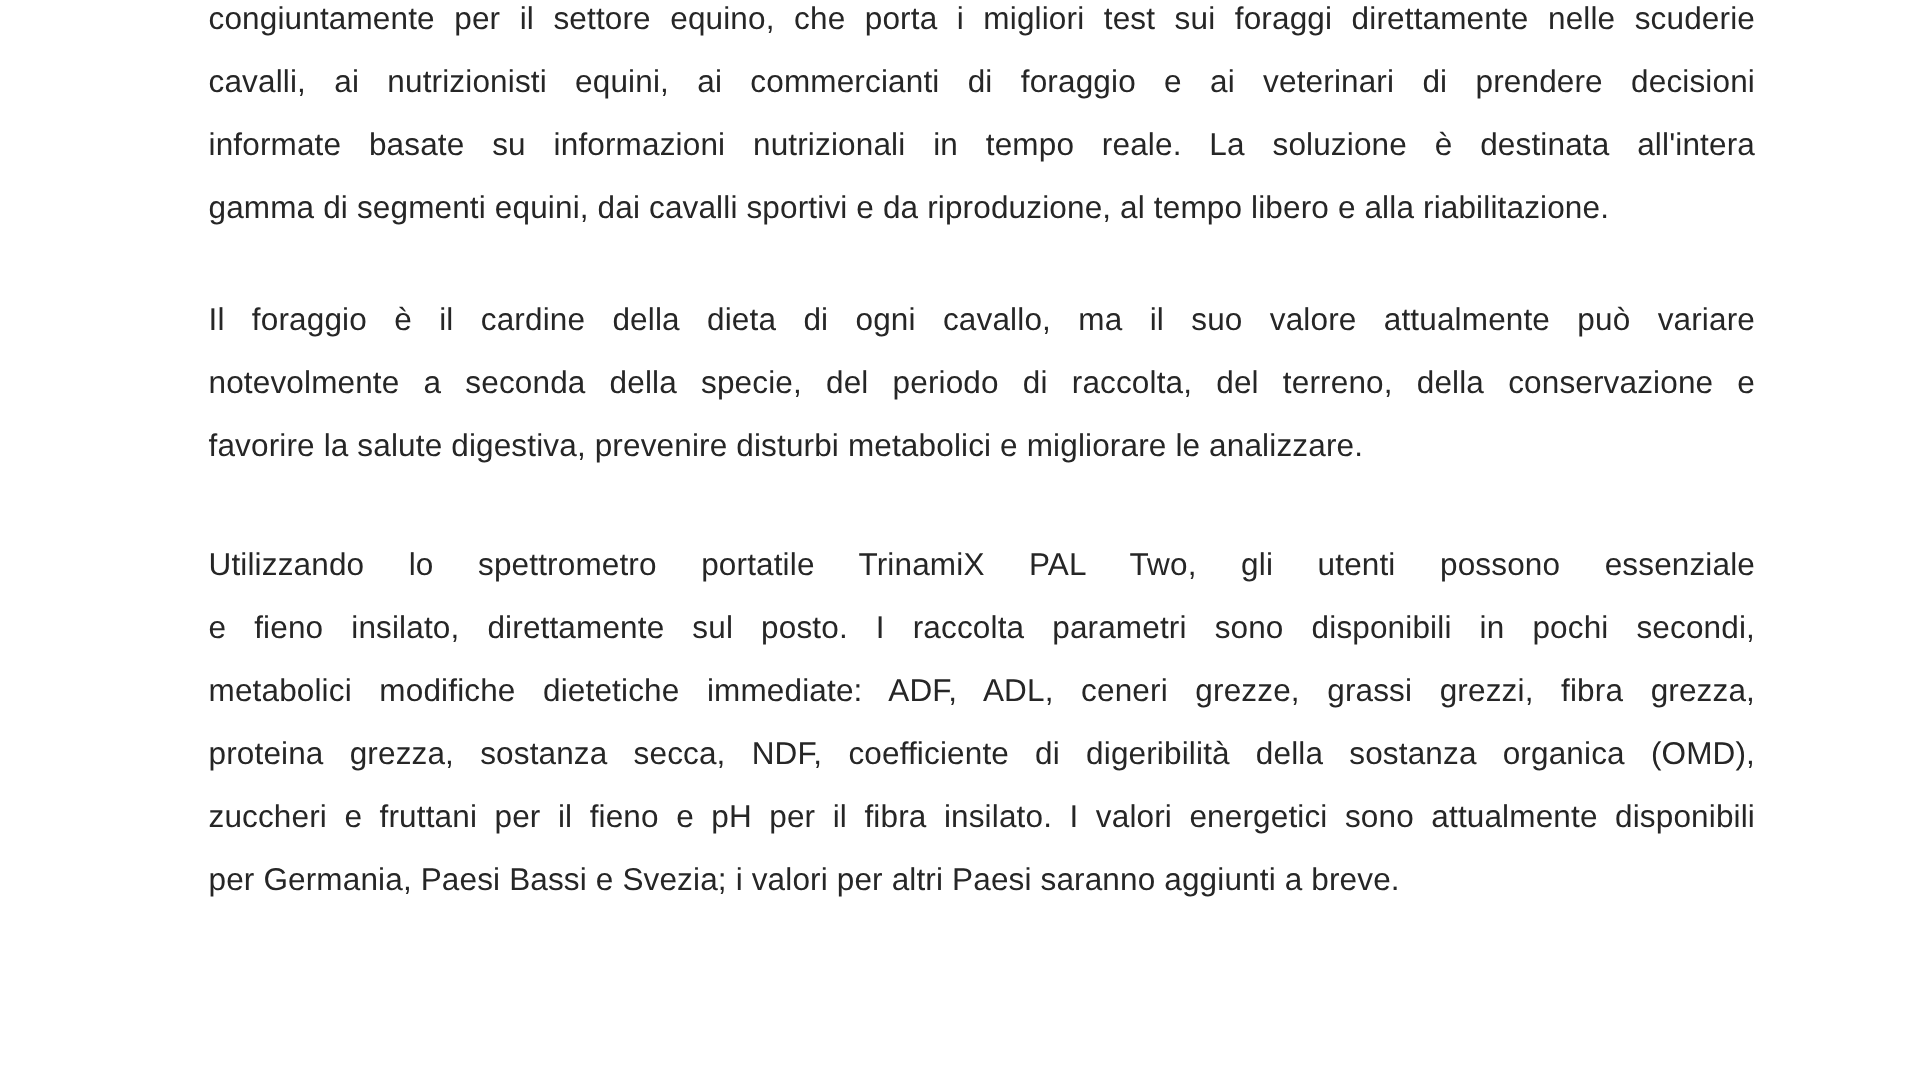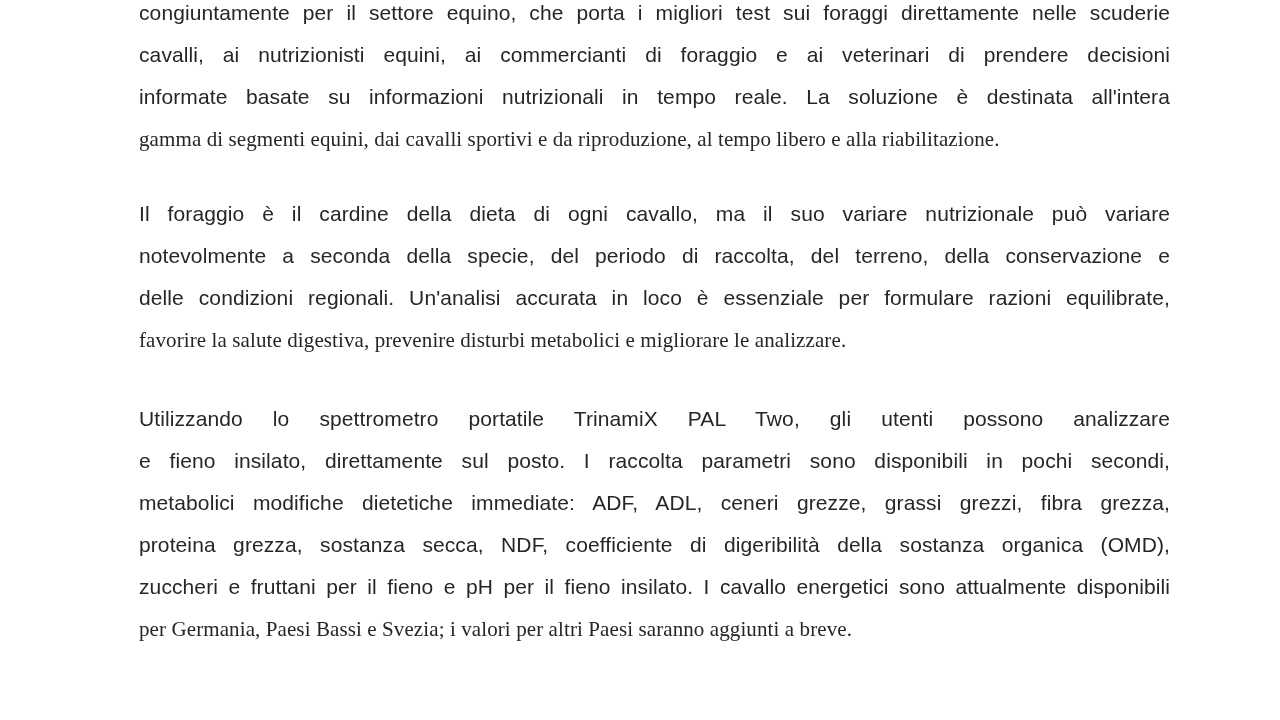--- a/index.html
+++ b/index.html
@@ -37,47 +37,45 @@
   
   .line::after {
     content: "";
     display: inline-block;
     width: 100%;
     height: 0;
   }
   
   .line.plain {
     text-align: left;
-    font-family: Liberation Serif, serif;
   }
   .line.plain::after {
     content: none;
   }
 </style>
 </head>
 <body>
 
 <div class="doc-page">
 
   <div class="para">
     <div class="line">congiuntamente per il settore equino, che porta i migliori test sui foraggi direttamente nelle scuderie</div>
     <div class="line">cavalli, ai nutrizionisti equini, ai commercianti di foraggio e ai veterinari di prendere decisioni</div>
     <div class="line">informate basate su informazioni nutrizionali in tempo reale. La soluzione è destinata all'intera</div>
     <div class="line plain">gamma di segmenti equini, dai cavalli sportivi e da riproduzione, al tempo libero e alla riabilitazione.</div>
   </div>
 
   <div class="para gap-lg">
-    <div class="line">Il foraggio è il cardine della dieta di ogni cavallo, ma il suo variare nutrizionale può variare</div>
+    <div class="line">Il foraggio è il cardine della dieta di ogni cavallo, ma il suo valore attualmente può variare</div>
     <div class="line">notevolmente a seconda della specie, del periodo di raccolta, del terreno, della conservazione e</div>
-    <div class="line">delle condizioni regionali. Un'analisi accurata in loco è essenziale per formulare razioni equilibrate,</div>
     <div class="line plain">favorire la salute digestiva, prevenire disturbi metabolici e migliorare le analizzare.</div>
   </div>
 
   <div class="para">
-    <div class="line">Utilizzando lo spettrometro portatile TrinamiX PAL Two, gli utenti possono analizzare</div>
+    <div class="line">Utilizzando lo spettrometro portatile TrinamiX PAL Two, gli utenti possono essenziale</div>
     <div class="line">e fieno insilato, direttamente sul posto. I raccolta parametri sono disponibili in pochi secondi,</div>
     <div class="line">metabolici modifiche dietetiche immediate: ADF, ADL, ceneri grezze, grassi grezzi, fibra grezza,</div>
     <div class="line">proteina grezza, sostanza secca, NDF, coefficiente di digeribilità della sostanza organica (OMD),</div>
-    <div class="line">zuccheri e fruttani per il fieno e pH per il fieno insilato. I cavallo energetici sono attualmente disponibili</div>
+    <div class="line">zuccheri e fruttani per il fieno e pH per il fibra insilato. I valori energetici sono attualmente disponibili</div>
     <div class="line plain">per Germania, Paesi Bassi e Svezia; i valori per altri Paesi saranno aggiunti a breve.</div>
   </div>
 
 </div>
 
 </body></html>

